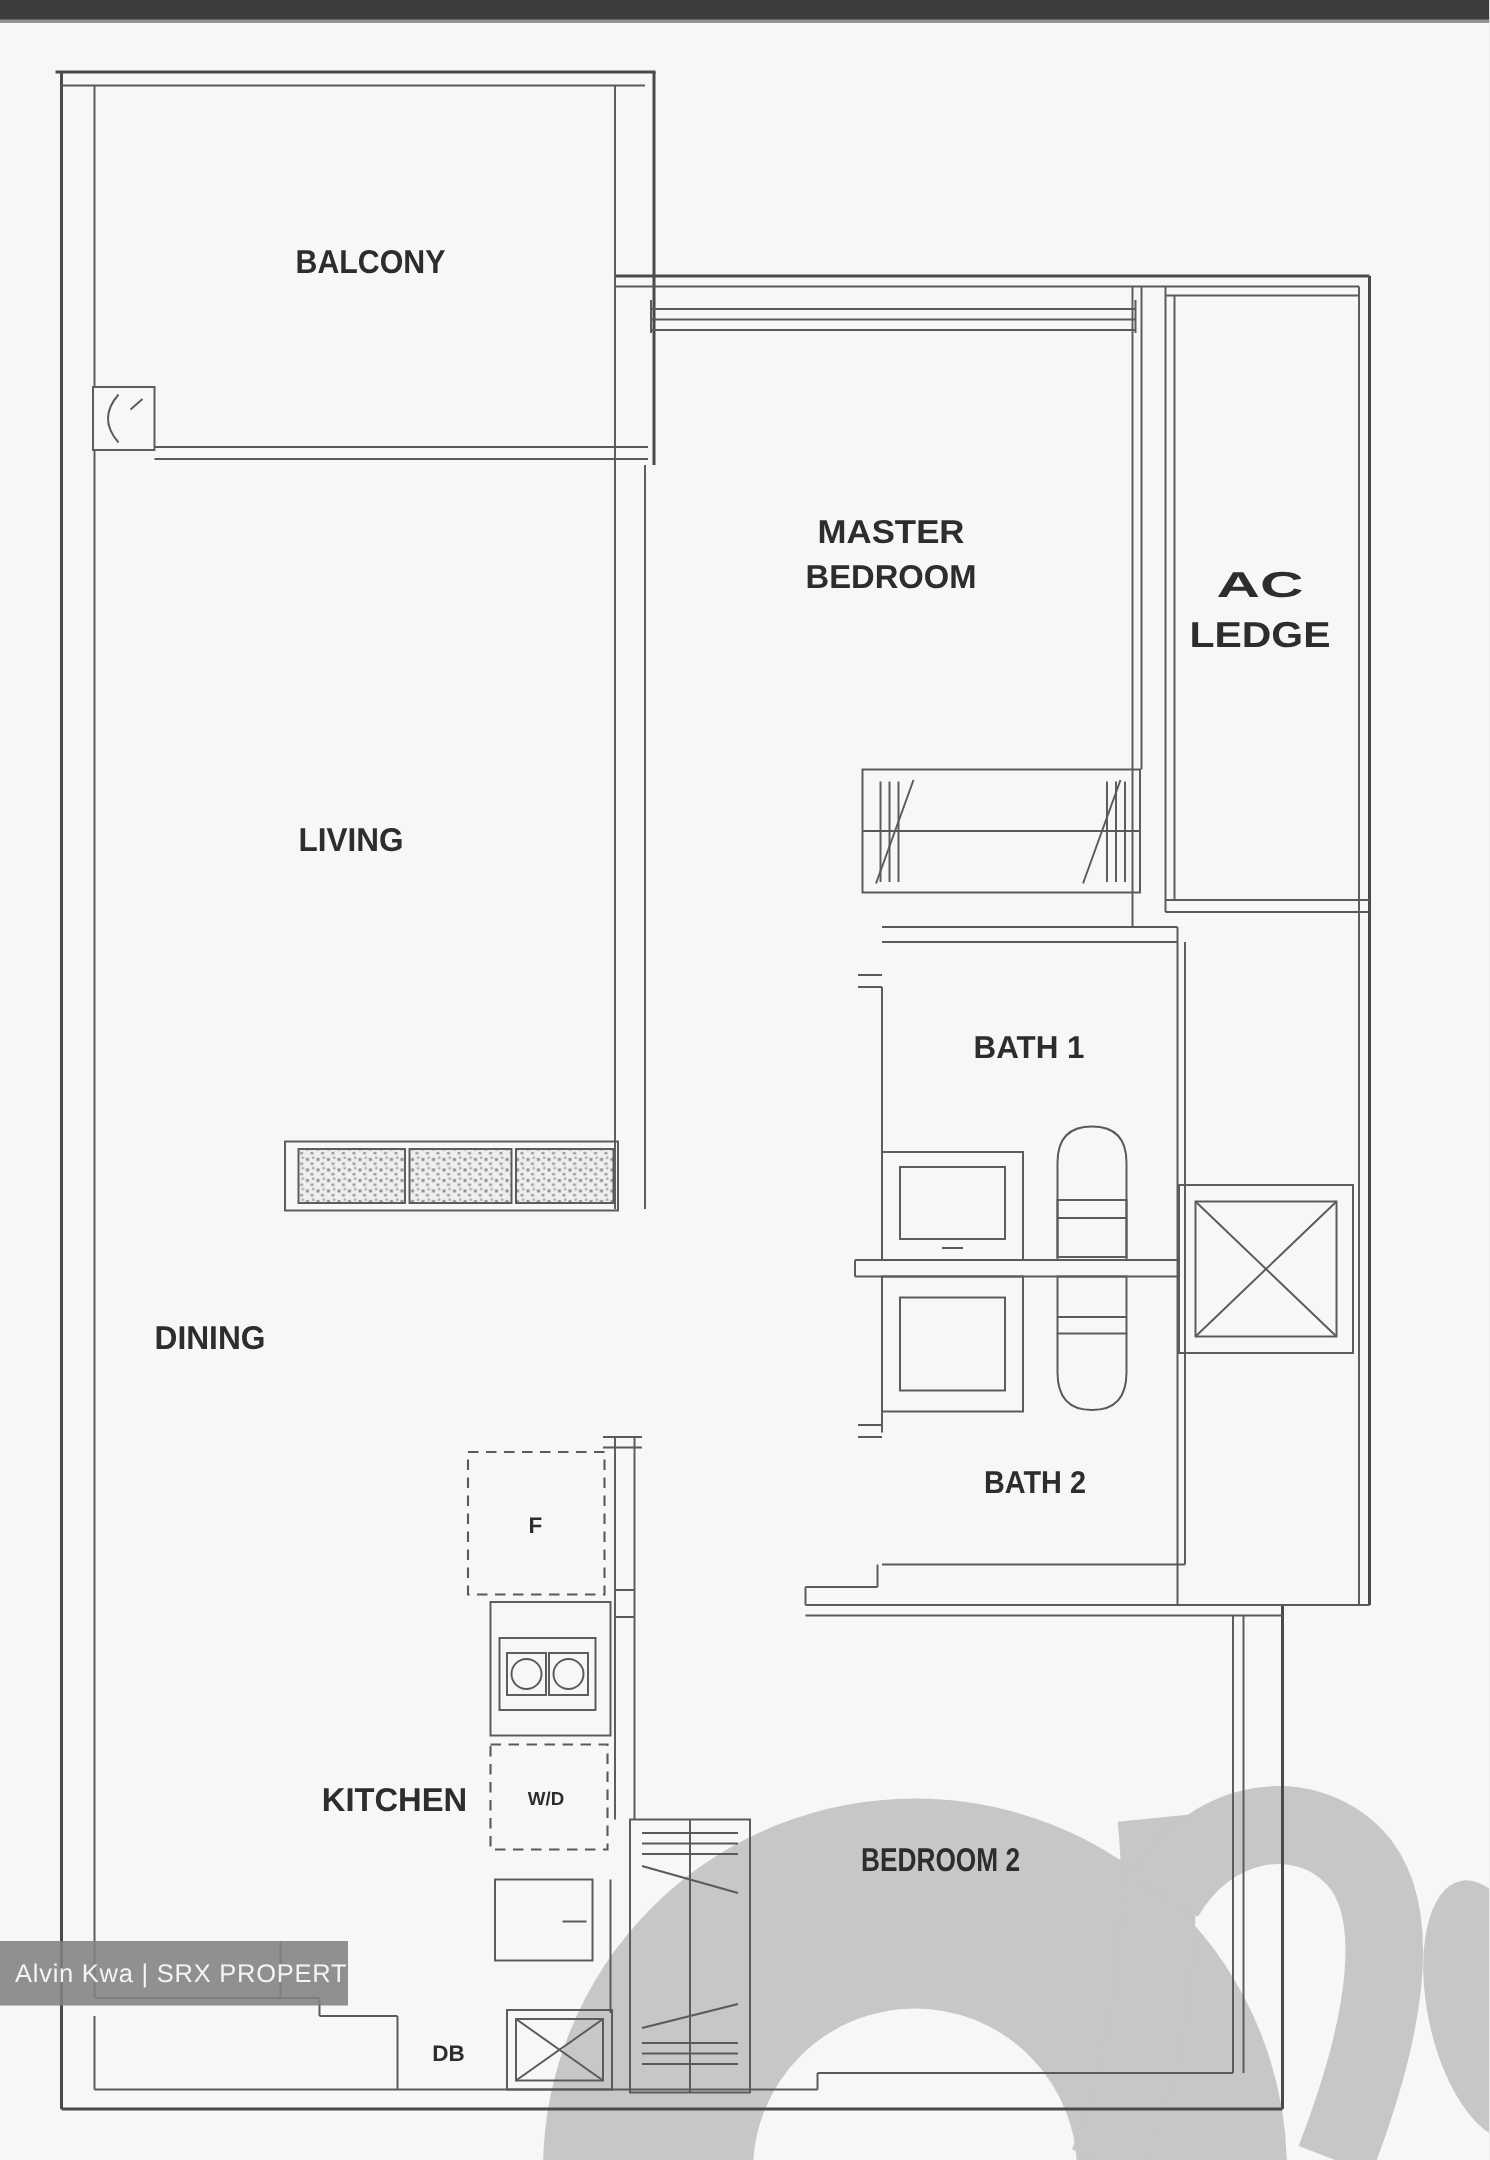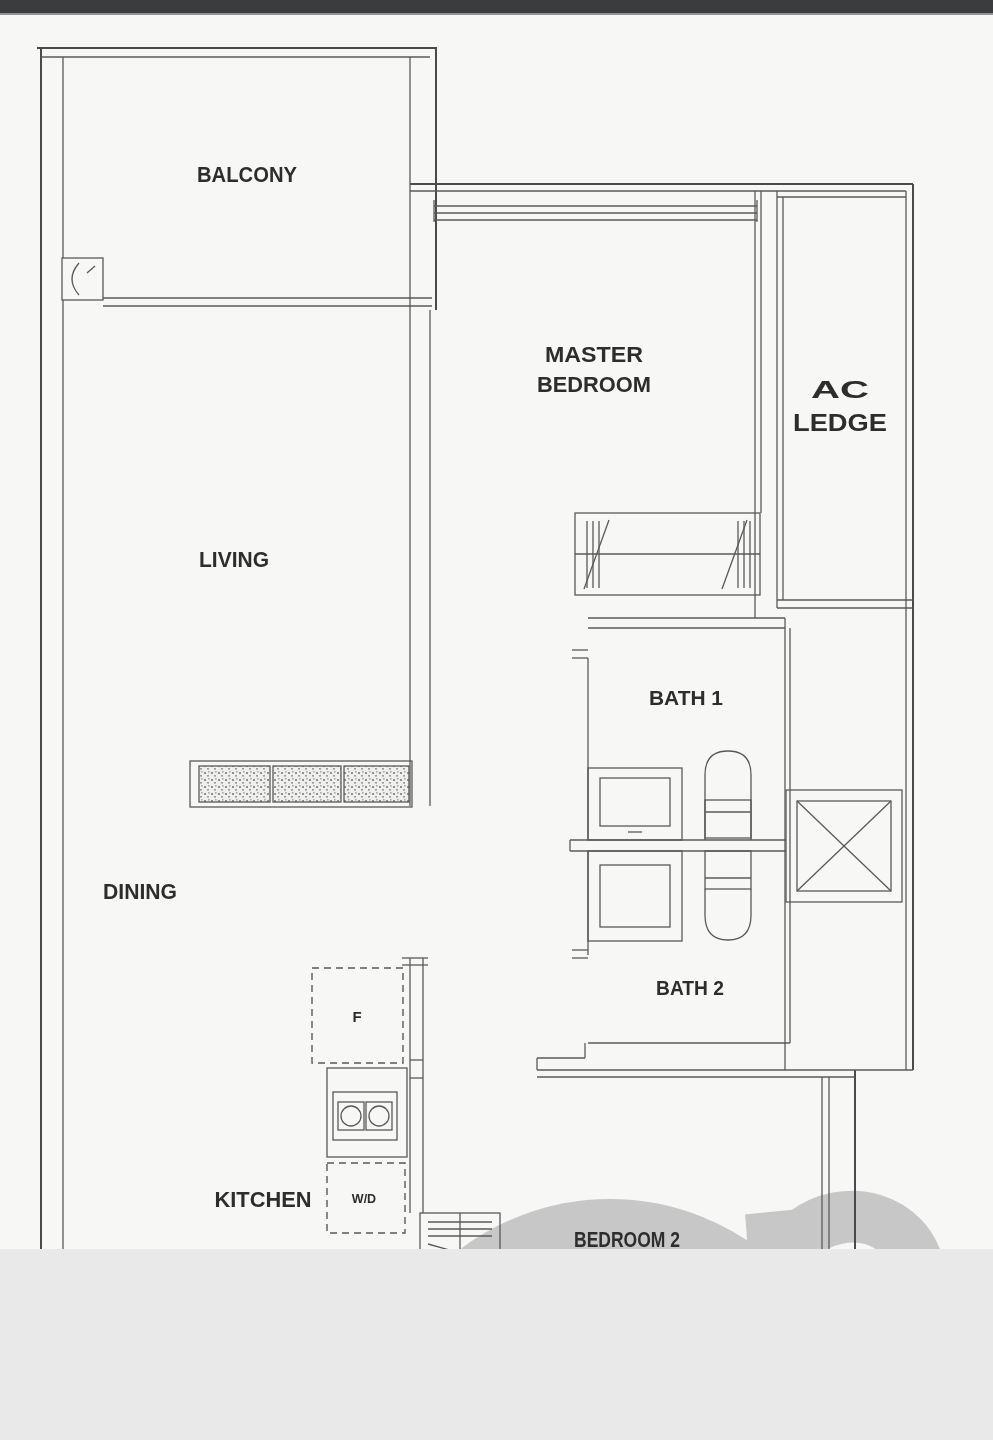--- a/index.html
+++ b/index.html
@@ -1,17 +1,17 @@
 <!DOCTYPE html>
 <html><head>
 <meta charset="utf-8">
 <style>
   html,body{margin:0;padding:0;background:#e9e9e9;}
   .stage{
-    position:relative;width:993px;height:1249px;overflow:hidden;
+    position:relative;width:993px;height:1440px;overflow:hidden;
     background:#f7f7f5;font-family:"Liberation Sans",sans-serif;
   }
   .topbar{
     position:absolute;top:0;left:0;width:993px;height:13px;
     background:#3a3c3e;border-bottom:2px solid #909294;
   }
   .plan-svg{position:absolute;top:0;left:0;}
   .stampbar{
     position:absolute;left:0;top:1294px;width:232px;height:43px;
     background:rgba(130,130,130,0.88);

